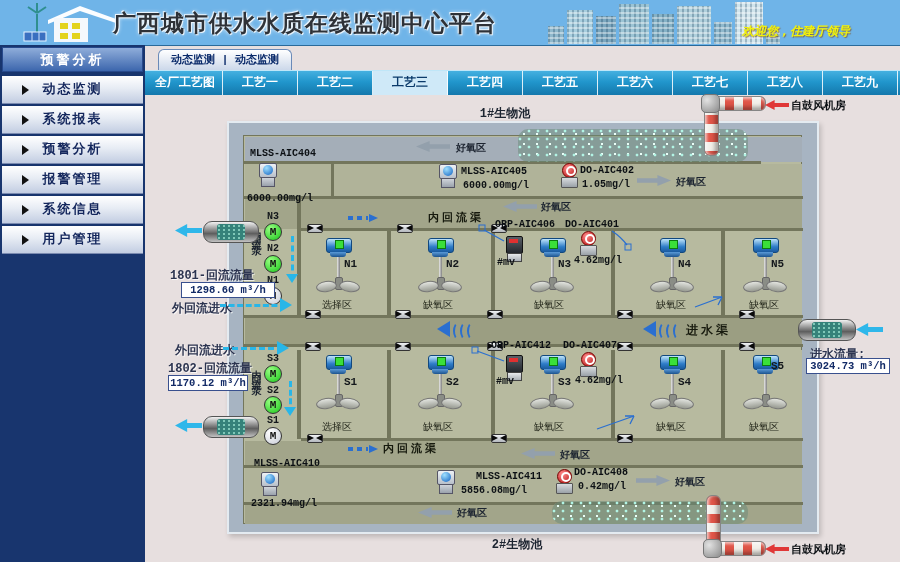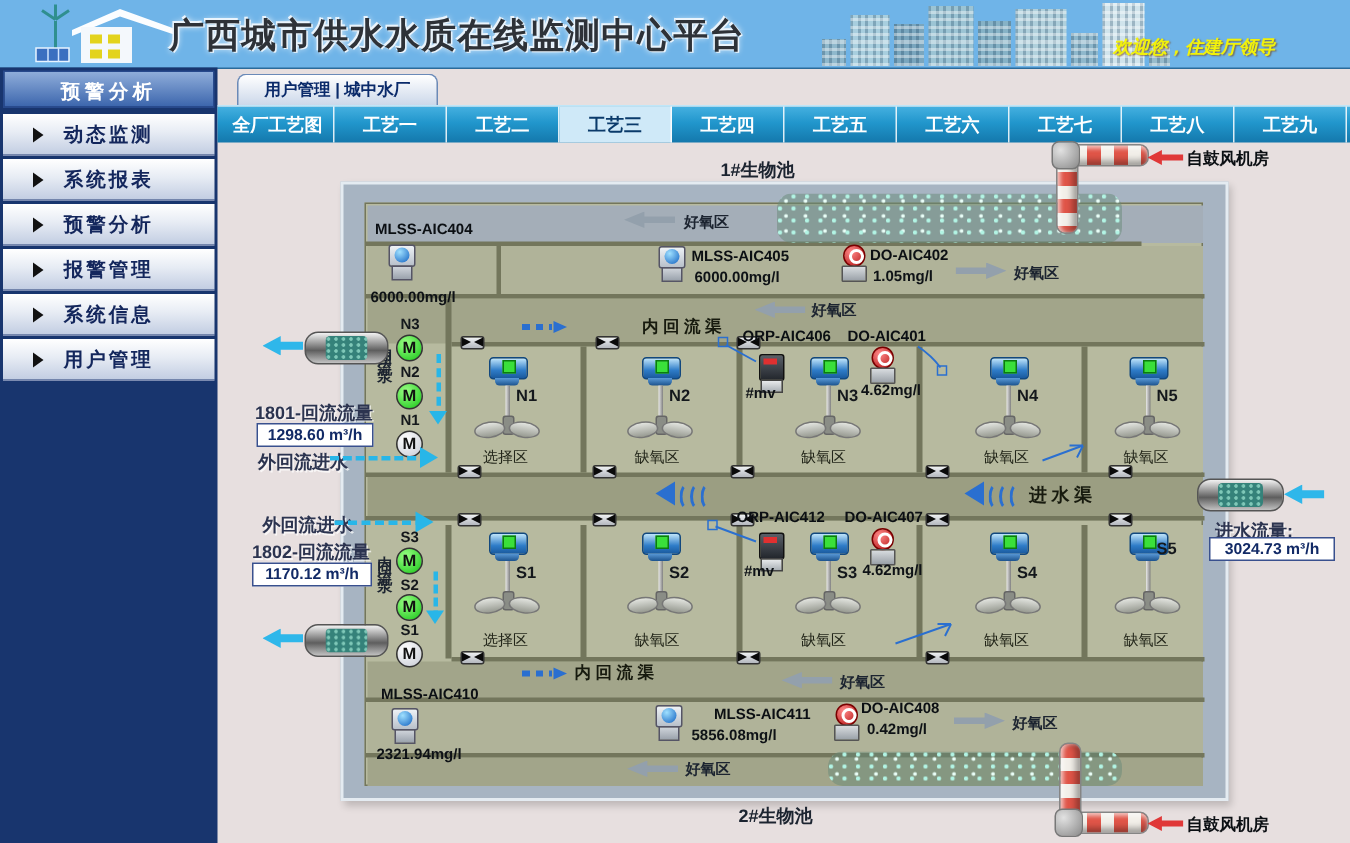--- a/index.html
+++ b/index.html
@@ -1,17 +1,17 @@
 <!DOCTYPE html>
 <html><head>
 <meta charset="utf-8">
 <style>
   html,body{margin:0;padding:0;background:#555;}
   .stage{position:relative;width:900px;height:562px;overflow:hidden;background:#e7dfdf;
-         font-family:Liberation Sans, sans-serif;}
+         font-family:Liberation Mono, monospace;}
   .abs{position:absolute;}
   .t{position:absolute;white-space:nowrap;}
 
   
   .header{position:absolute;left:0;top:0;width:900px;height:45px;
     background:linear-gradient(180deg,#4d9fdd 0%,#79baе9 40%,#8ec6ee 70%,#b2d9f4 100%);
     background-color:#6fb4e8;border-bottom:1px solid #2a6a9a;}
   .title{position:absolute;left:113px;top:8px;font-size:23px;font-weight:bold;color:#2e3238;
     letter-spacing:1px;text-shadow:1px 1px 0 #eaf4fc,-1px -1px 0 #eaf4fc,0 0 4px #fff;}
   .welcome{position:absolute;left:742px;top:23px;font-size:12px;font-weight:bold;font-style:italic;
@@ -212,21 +212,21 @@
       <span class="arr"></span>
       <span>报警管理</span></div>
     <div class="sb-item" style="top:151px">
       <span class="arr"></span>
       <span>系统信息</span></div>
     <div class="sb-item" style="top:181px">
       <span class="arr"></span>
       <span>用户管理</span></div>
   </div>
 
-  <div class="crumb">用户管理 | 城中水厂</div>
+  <div class="crumb">动态监测 | 动态监测</div>
   <div class="tabbar">
     <div class="tab" style="left:3px">全厂工艺图</div>
     <div class="tab" style="left:78px">工艺一</div>
     <div class="tab" style="left:153px">工艺二</div>
     <div class="tab sel" style="left:228px">工艺三</div>
     <div class="tab" style="left:303px">工艺四</div>
     <div class="tab" style="left:378px">工艺五</div>
     <div class="tab" style="left:453px">工艺六</div>
     <div class="tab" style="left:528px">工艺七</div>
     <div class="tab" style="left:603px">工艺八</div>
@@ -385,21 +385,21 @@
   <div class="t sval" style="left:497px;top:257px">#mv</div>
   <div class="t slbl" style="left:565px;top:219px">DO-AIC401</div>
   <div class="ic-do" style="left:579px;top:231px">
       <span class="ring"></span>
     </div>
   <div class="t sval" style="left:574px;top:255px">4.62mg/l</div>
 
   <div class="pmetal" style="left:203px;top:221px;width:54px"></div>
   <div class="cyanL" style="left:175px;top:224px"></div>
   <div class="t flowlbl" style="left:170px;top:267px">1801-回流流量</div>
-  <div class="vbox" style="left:171px;top:282px;width:78px;height:16px;line-height:15px">1298.60 m³/h</div>
+  <div class="vbox" style="left:181px;top:282px;width:94px;height:16px;line-height:15px">1298.60 m³/h</div>
   <div class="t flowlbl" style="left:172px;top:300px">外回流进水</div>
   <div class="dashar" style="left:220px;top:304px;width:66px"></div>
 
   <div class="ripple" style="left:437px;top:321px">
     <i class="rp-head"></i>
       <i class="rp-arc" style="left:16px"></i>
       <i class="rp-arc" style="left:23px"></i>
       <i class="rp-arc" style="left:30px"></i>
     </div>
   <div class="ripple" style="left:643px;top:321px">

